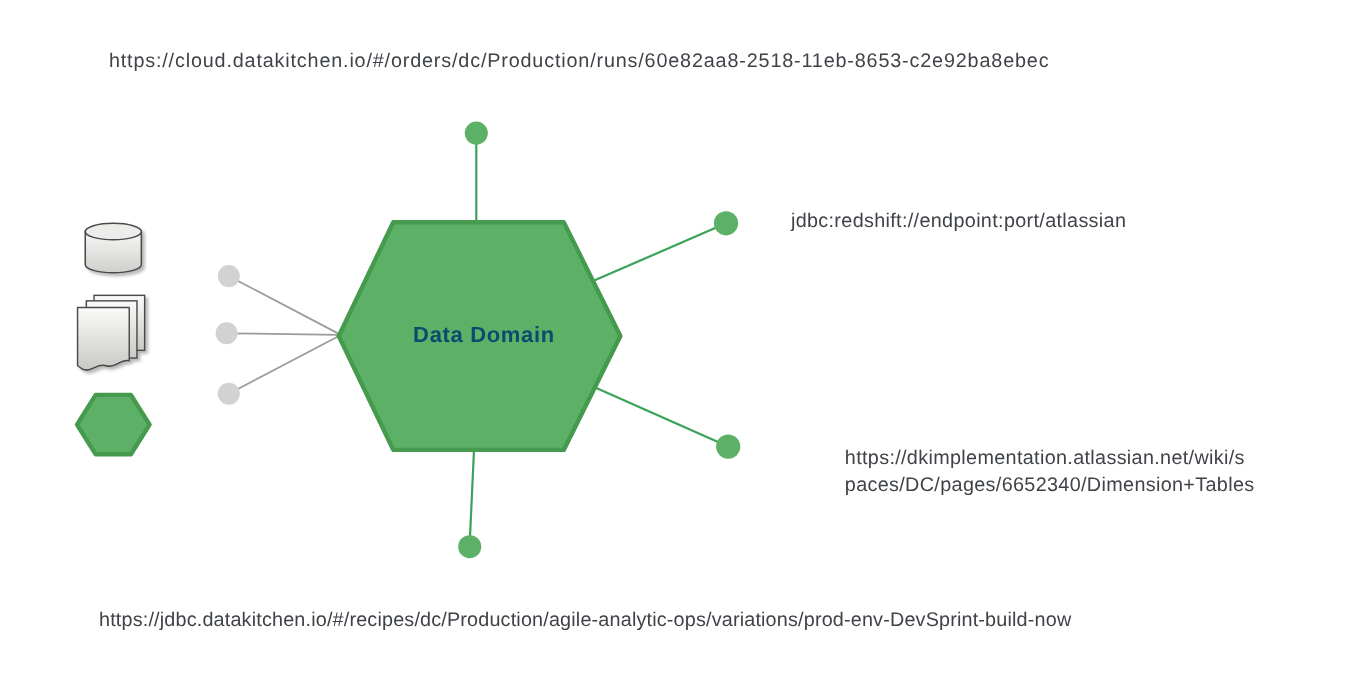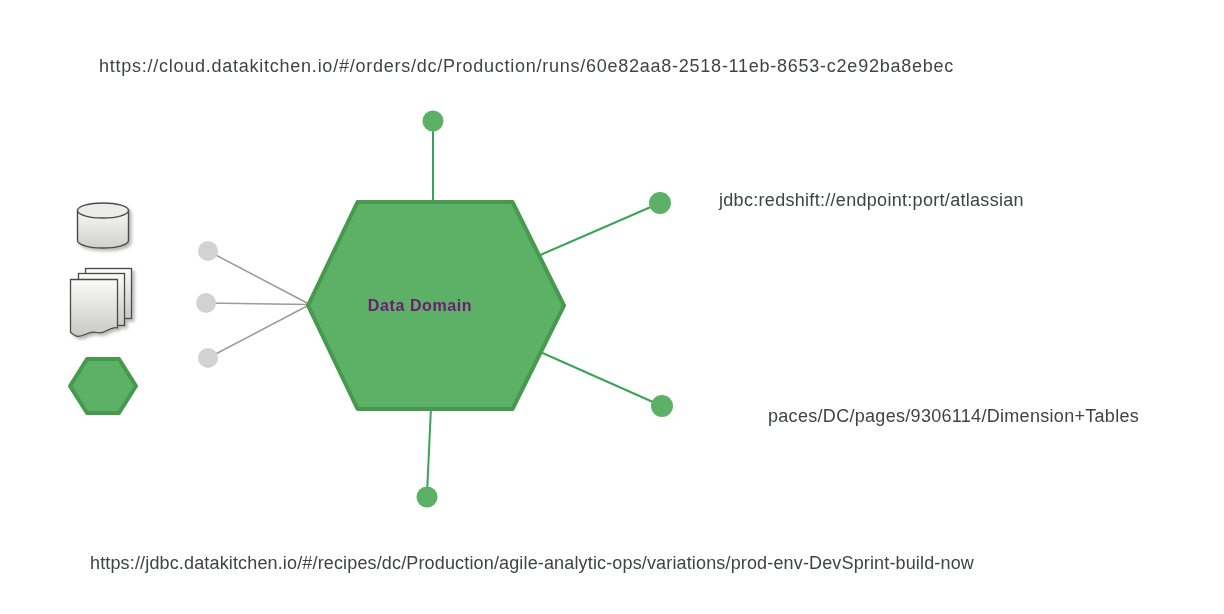--- a/index.html
+++ b/index.html
@@ -15,27 +15,27 @@
   .label {
     position: absolute;
     color: #3f4347;
     font-size: 18px;
     white-space: nowrap;
     line-height: 22px;
   }
   .label.wiki { white-space: normal; line-height: 24px; }
   .hex-label {
     position: absolute;
-    left: 292px; top: 202px;
+    left: 312px; top: 202px;
     width: 256px; height: 207px;
     display: flex;
     align-items: center;
     justify-content: center;
-    color: #701a75;
-    font-size: 16px;
+    color: #0c4a6e;
+    font-size: 20px;
     font-weight: 600;
     letter-spacing: 0.6px;
   }
 </style>
 </head>
 <body>
 
 <div class="stage">
 
   <svg class="diagram-svg" width="1224" height="614" viewBox="0 0 1224 614">
@@ -91,25 +91,26 @@
       <rect x="78.5" y="273.5" width="46" height="52" fill="url(#gradPaper)" stroke-width="1.3" stroke="#4a4a4a"></rect>
       <path d="M 70.5 279.5 L 117.5 279.5 L 117.5 328
                C 110 325.5 104.5 335.5 96.5 332.5
                C 88.5 329.5 82.5 339.5 75 335.5
                L 70.5 332.5 Z" fill="url(#gradPaper)" stroke-width="1.3" stroke-linejoin="round" stroke="#4a4a4a"></path>
     </g>
 
     <polygon points="70,386 87,359 119,359 136,386 119,413 87,413" stroke-width="4" stroke-linejoin="round" fill="#5cb167" stroke="#459a4e"></polygon>
   </svg>
 
-  <div class="label" style="left:99px; top:55px; letter-spacing:0.75px;text-align:center;">https://cloud.datakitchen.io/#/orders/dc/Production/runs/60e82aa8-2518-11eb-8653-c2e92ba8ebec</div>
+  <div class="label" style="left:99px; top:44px; letter-spacing:0.75px;text-align:center;">https://cloud.datakitchen.io/#/orders/dc/Production/runs/60e82aa8-2518-11eb-8653-c2e92ba8ebec</div>
 
   <div class="label" style="left:719px; top:189px; letter-spacing:0.3px;">jdbc:redshift://endpoint:port/atlassian</div>
 
   <div class="label wiki" style="left:768px; top:404px; letter-spacing:0.3px;">
-    <div>paces/DC/pages/9306114/Dimension+Tables</div>
+    <div>https://dkimplementation.atlassian.net/wiki/s</div>
+    <div>paces/DC/pages/6652340/Dimension+Tables</div>
   </div>
 
   <div class="label" style="left:90px; top:552px; letter-spacing:0.15px;">https://jdbc.datakitchen.io/#/recipes/dc/Production/agile-analytic-ops/variations/prod-env-DevSprint-build-now</div>
 
   <div class="hex-label">Data Domain</div>
 
 </div>
 
 </body></html>

